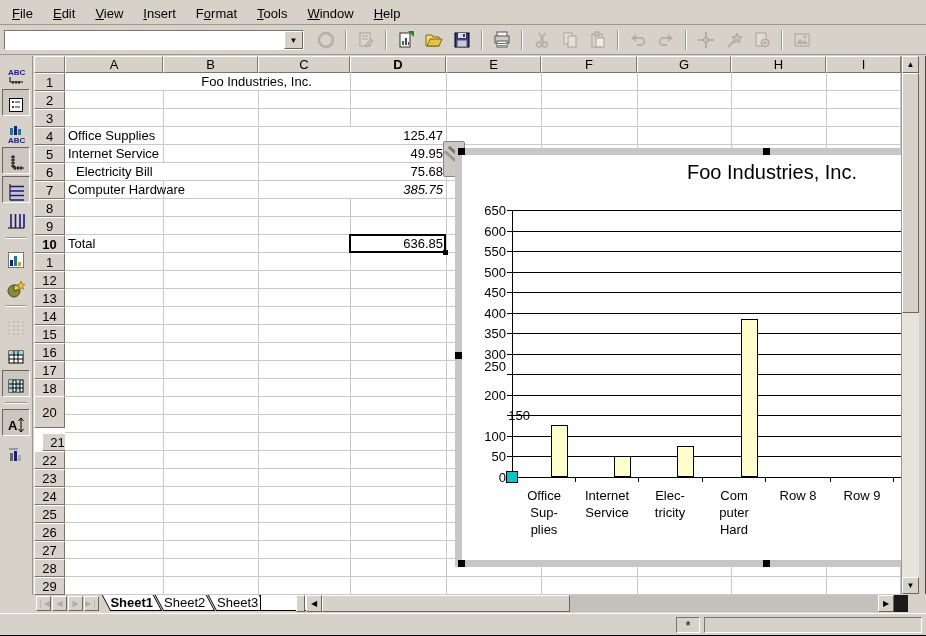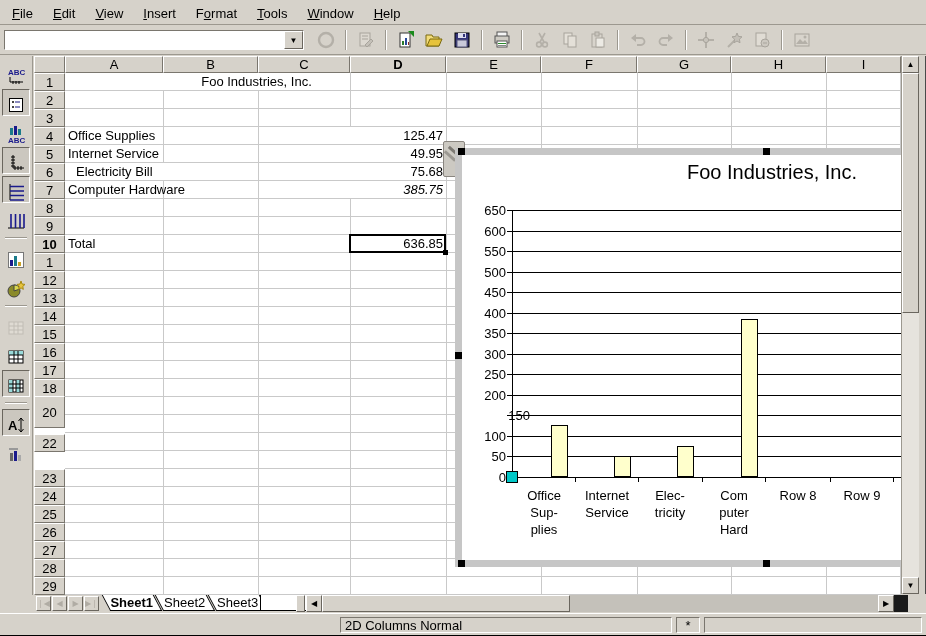--- a/index.html
+++ b/index.html
@@ -404,21 +404,21 @@
     <div class="hdr" style="left: 0px; top: 215px; width: 31px; height: 18px;">12</div>
     <div class="hdr" style="left: 0px; top: 233px; width: 31px; height: 18px;">13</div>
     <div class="hdr" style="left: 0px; top: 251px; width: 31px; height: 18px;">14</div>
     <div class="hdr" style="left: 0px; top: 269px; width: 31px; height: 18px;">15</div>
     <div class="hdr" style="left: 0px; top: 287px; width: 31px; height: 18px;">16</div>
     <div class="hdr" style="left: 0px; top: 305px; width: 31px; height: 18px;">17</div>
     <div class="hdr" style="left: 0px; top: 323px; width: 31px; height: 18px;">18</div>
     <div class="hdr" style="left: 0px; top: 341px; width: 31px; height: 18px;">19</div>
     <div class="hdr" style="left: 0px; top: 340px; width: 31px; height: 32px;">20</div>
     <div class="hdr" style="left: 8px; top: 377px; width: 31px; height: 18px;">21</div>
-    <div class="hdr" style="left: 0px; top: 378px; width: 31px; height: 18px;">22</div>
+    <div class="hdr" style="left: 0px; top: 395px; width: 31px; height: 18px;">22</div>
     <div class="hdr" style="left: 0px; top: 413px; width: 31px; height: 18px; text-align: right;">23</div>
     <div class="hdr" style="left: 0px; top: 431px; width: 31px; height: 18px;">24</div>
     <div class="hdr" style="left: 0px; top: 449px; width: 31px; height: 18px;">25</div>
     <div class="hdr" style="left: 0px; top: 467px; width: 31px; height: 18px;">26</div>
     <div class="hdr" style="left: 0px; top: 485px; width: 31px; height: 18px;">27</div>
     <div class="hdr" style="left: 0px; top: 503px; width: 31px; height: 18px;">28</div>
     <div class="hdr" style="left: 0px; top: 521px; width: 31px; height: 18px;">29</div>
     <div id="grid-bg"></div>
     <div class="vline" style="left: 129px;"></div>
     <div class="vline" style="left: 224px;"></div>
@@ -472,21 +472,21 @@
         <div class="ytick" style="left: 45px; top: 158px;"></div>
         <div class="ylab" style="left: 0px; top: 151px;">400</div>
         <div class="gline" style="left: 50px; top: 178px; width: 414px;"></div>
         <div class="ytick" style="left: 45px; top: 178px;"></div>
         <div class="ylab" style="left: 0px; top: 171px;">350</div>
         <div class="gline" style="left: 50px; top: 199px; width: 414px;"></div>
         <div class="ytick" style="left: 45px; top: 199px;"></div>
         <div class="ylab" style="left: 0px; top: 192px;">300</div>
         <div class="gline" style="left: 50px; top: 219px; width: 414px;"></div>
         <div class="ytick" style="left: 45px; top: 219px;"></div>
-        <div class="ylab" style="left: 0px; top: 212px;">250</div>
+        <div class="ylab" style="left: 0px; top: 204px;">250</div>
         <div class="gline" style="left: 50px; top: 240px; width: 414px;"></div>
         <div class="ytick" style="left: 45px; top: 240px;"></div>
         <div class="ylab" style="left: 0px; top: 233px;">200</div>
         <div class="gline" style="left: 50px; top: 260px; width: 414px;"></div>
         <div class="ytick" style="left: 45px; top: 260px;"></div>
         <div class="ylab" style="left: 0px; top: 253px; margin-left: 24px;">150</div>
         <div class="gline" style="left: 50px; top: 281px; width: 414px;"></div>
         <div class="ytick" style="left: 45px; top: 281px;"></div>
         <div class="ylab" style="left: 0px; top: 274px;">100</div>
         <div class="gline" style="left: 50px; top: 301px; width: 414px;"></div>
@@ -563,16 +563,15 @@
     </div>
   <div id="hscroll-track" style="left:288px;width:556px"></div>
   <div class="sb-thumb" style="left:288px;top:0;width:248px;height:17px"></div>
   <div class="sb-btn" style="left:844px;top:0;width:16px;height:17px">
       <span>▶</span>
     </div>
   <div id="hs-black" style="left:860px"></div>
 </div>
 
 <div id="statusbar">
-  <div class="st-panel" style="left:340px;width:332px">2D Columns Normal</div>
   <div class="st-panel" style="left:676px;width:24px;text-align:center">*</div>
   <div class="st-panel" style="left:704px;width:218px"></div>
 </div>
 
 </body></html>

